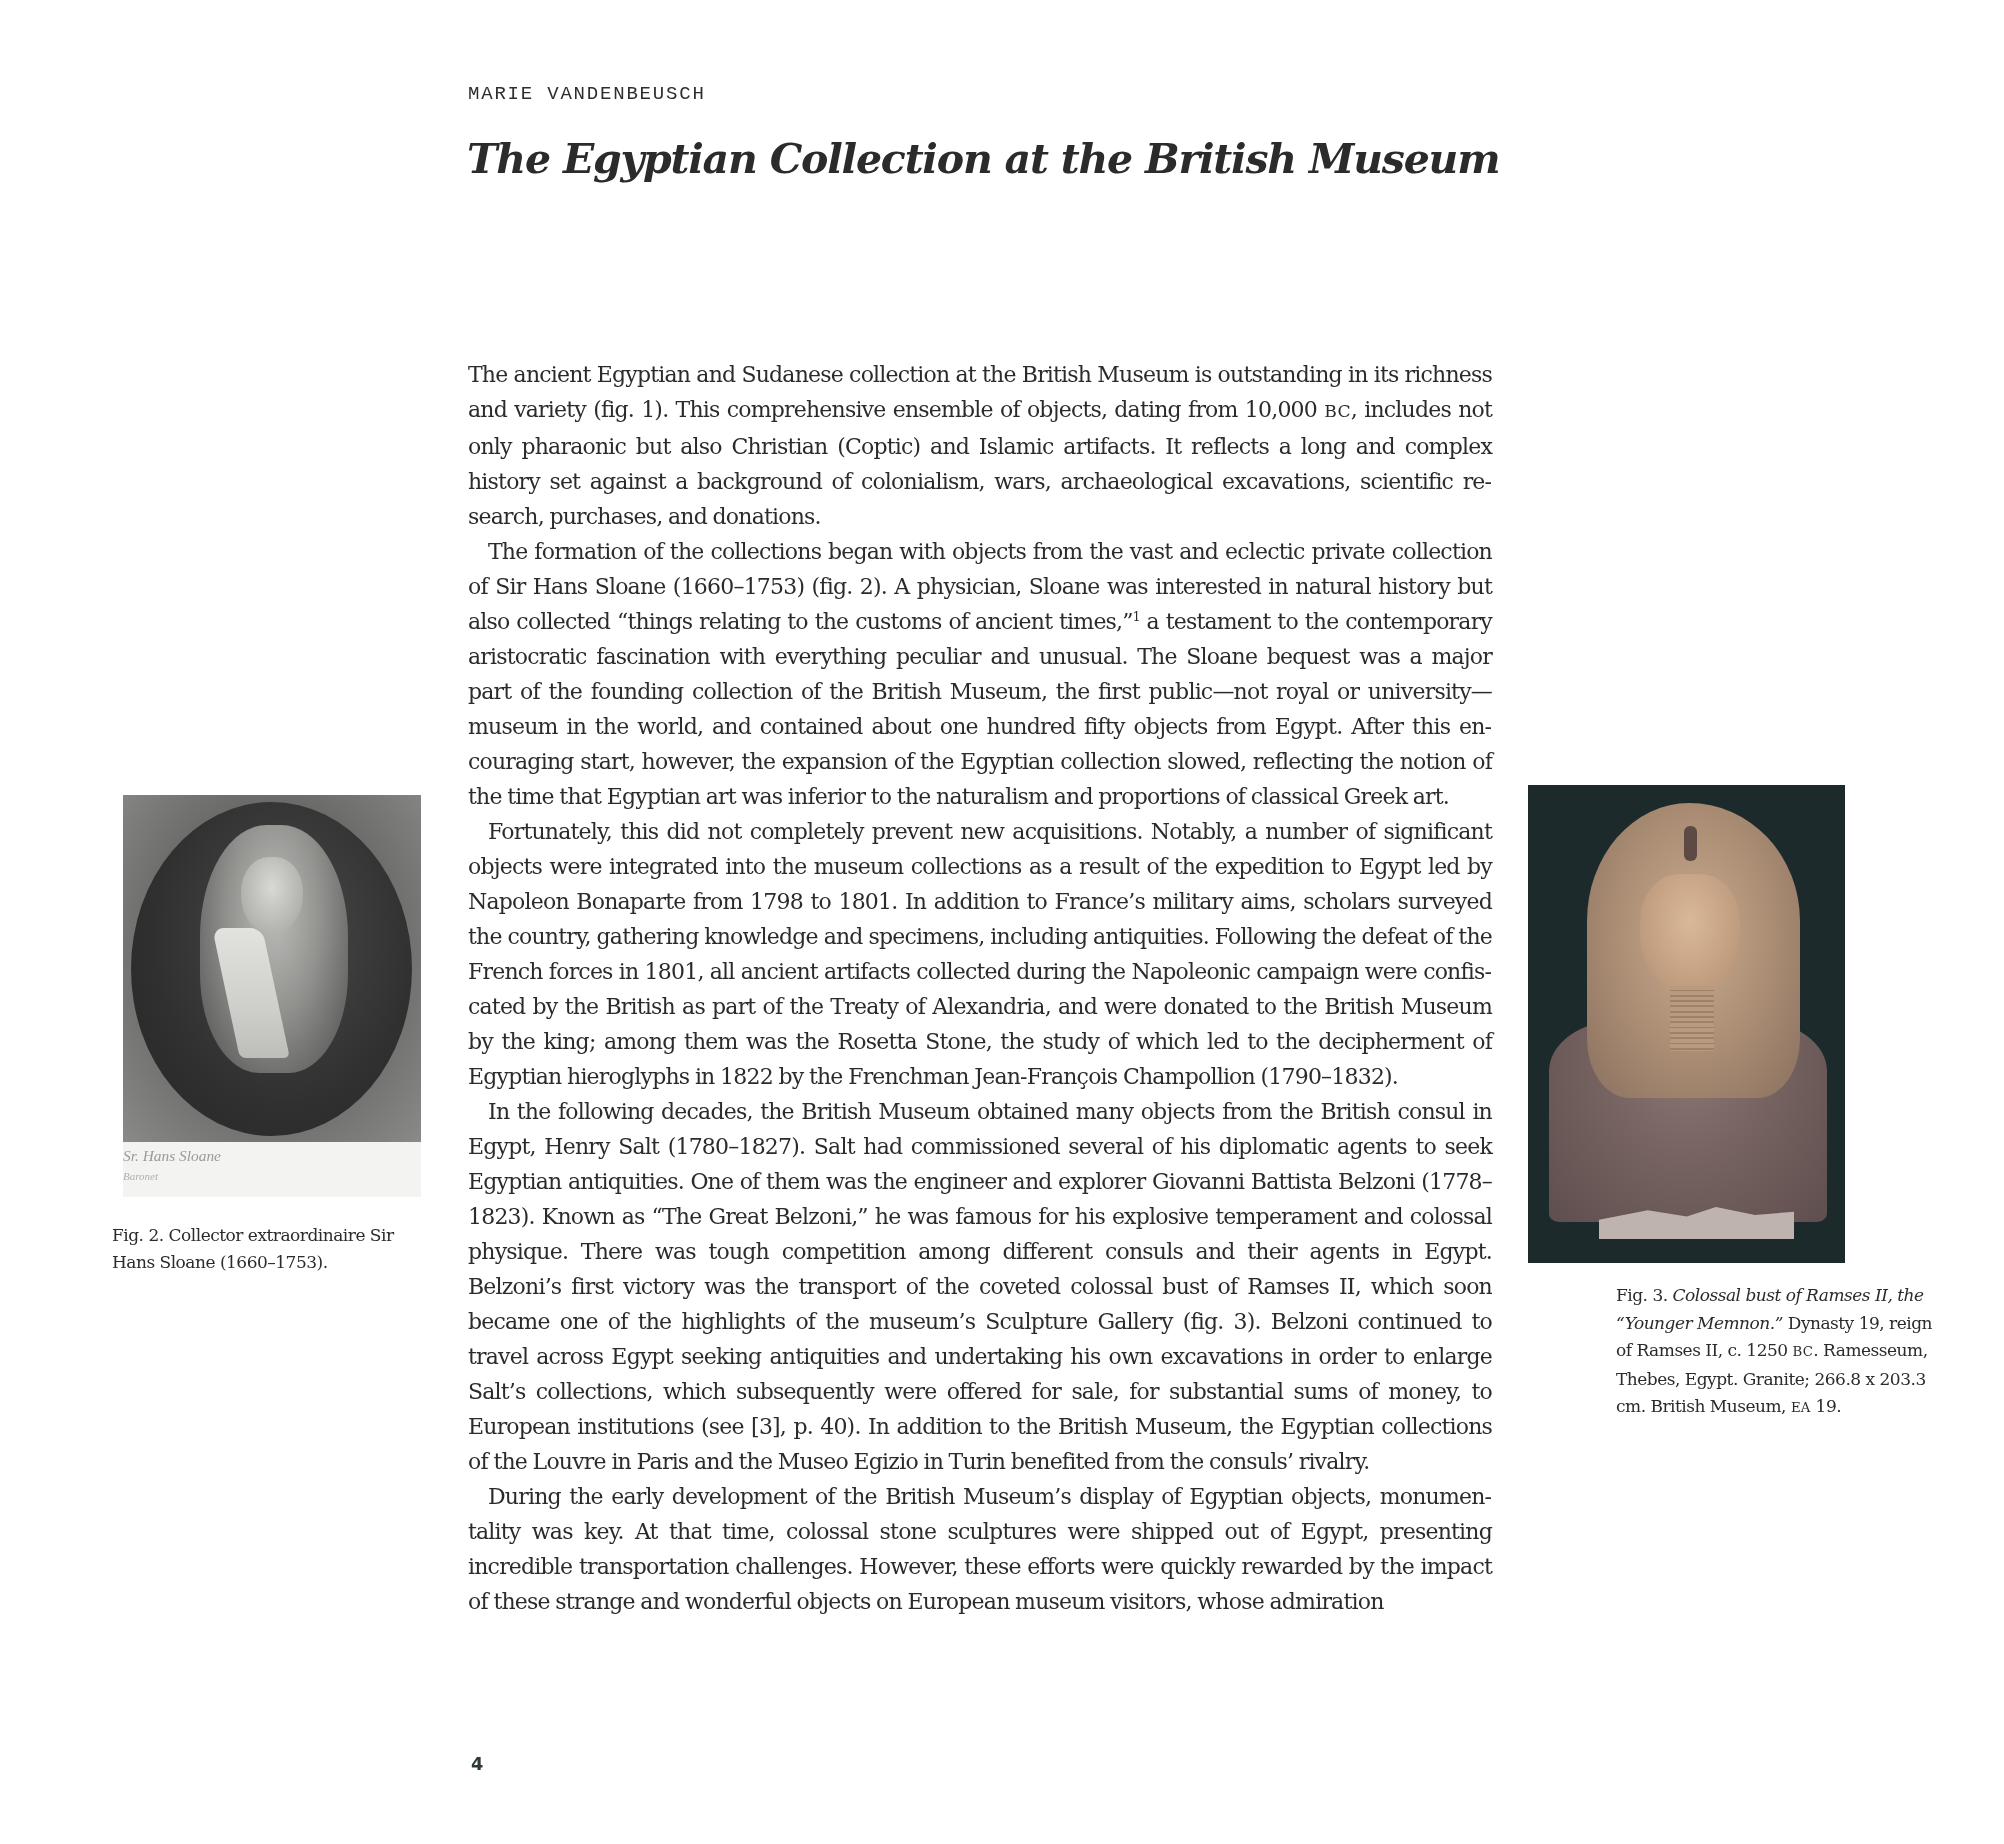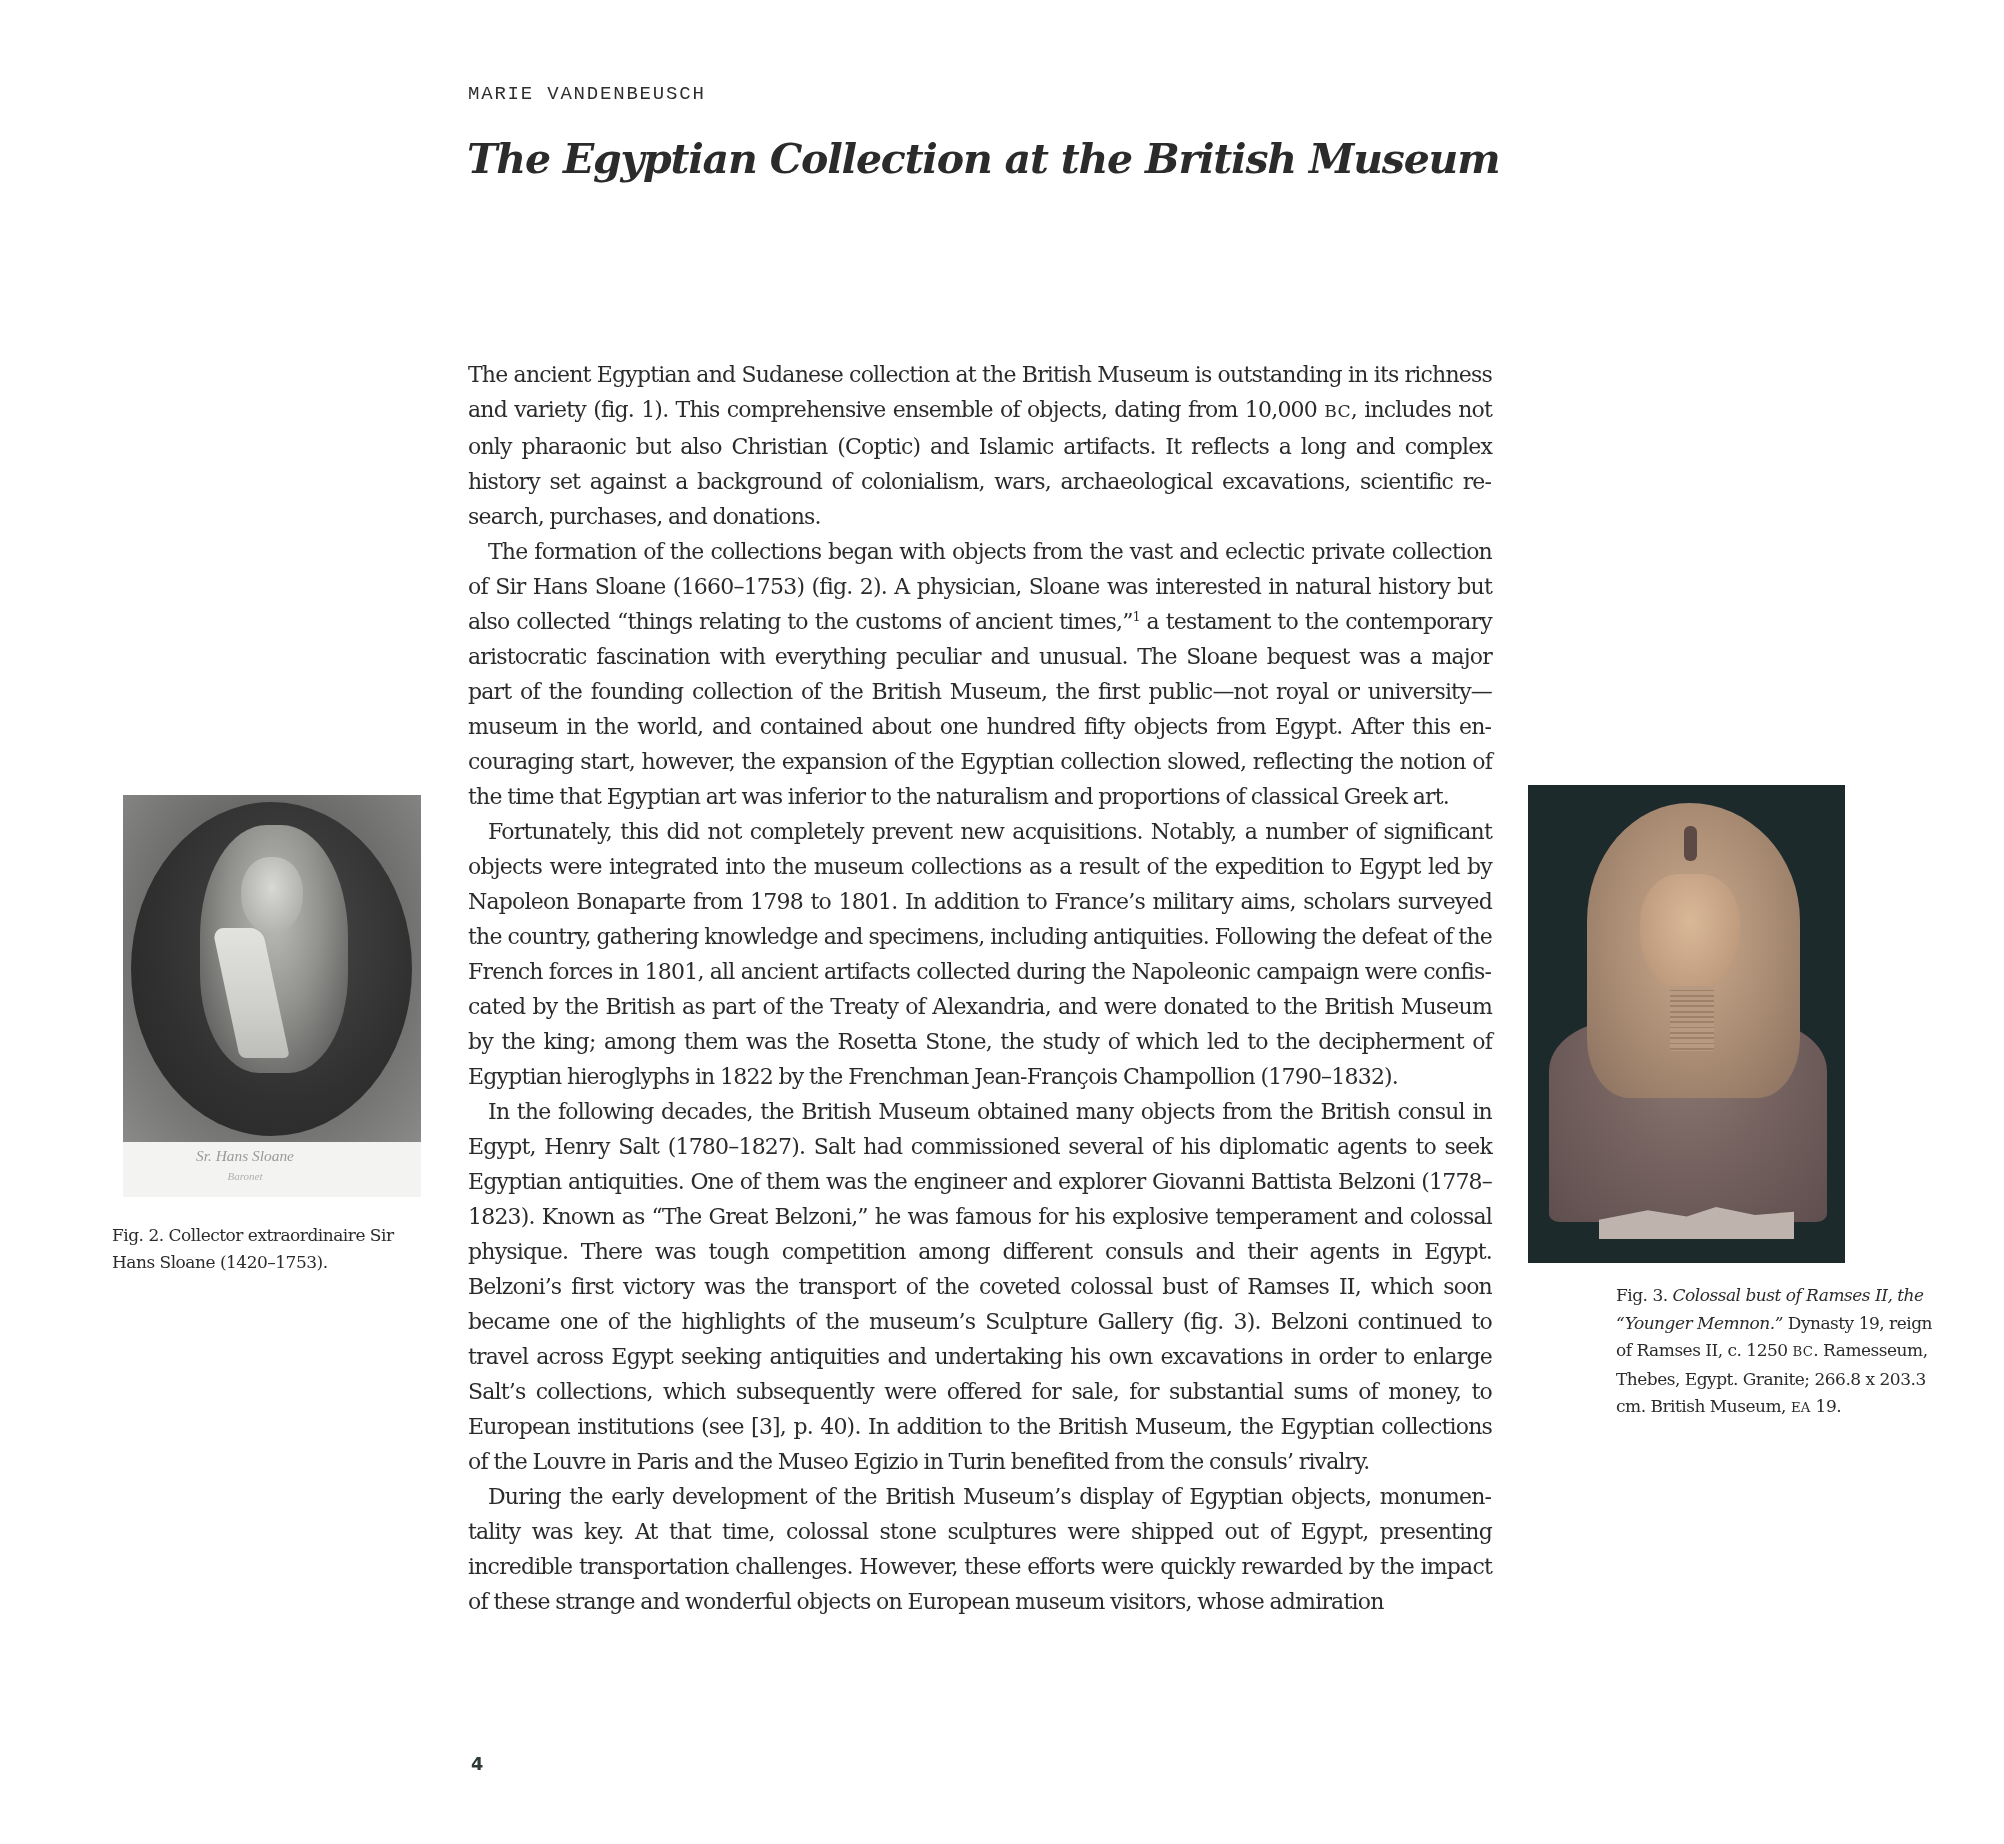--- a/index.html
+++ b/index.html
@@ -112,21 +112,20 @@
       left: 103px; top: 133px;
       width: 50px; height: 130px;
       transform: skewX(12deg);
       background: linear-gradient(180deg, #e2e2df 0%, #cfcfcc 60%, #bdbdba 100%);
       border-radius: 11.8px 11.8px 5.9px 5.9px;
     }
     .fig2 .inscription {
       position: absolute;
       left: 0; top: 351px;
       width: 244px;
-      text-align: center;
       font-family: "Liberation Serif", serif;
       font-style: italic;
       font-size: 15.4px;
       color: #9a9a9a;
       line-height: 20px;
     }
     .fig2 .inscription .small {
       font-size: 11px;
       color: #b0b0b0;
       display: block;
@@ -240,21 +239,21 @@
     <div class="oval"></div>
     <div class="wig"></div>
     <div class="face"></div>
     <div class="cravat"></div>
   </div>
   <div class="inscription">
     <span>Sr. Hans Sloane</span>
     <span class="small">Baronet</span>
   </div>
 </figure>
-<div class="caption2">Fig. 2. Collector extraordinaire Sir Hans Sloane (1420–1753).</div>
+<div class="caption2">Fig. 2. Collector extraordinaire Sir Hans Sloane (1660–1753).</div>
 
 <figure class="fig3" style="margin:0;" title="Colossal granite bust of Ramses II">
   <div class="torso"></div>
   <div class="headdress"></div>
   <div class="uraeus"></div>
   <div class="face"></div>
   <div class="beard"></div>
   <div class="base"></div>
 </figure>
 <div class="caption3"><span>Fig. 3. </span><span class="it">Colossal bust of Ramses II, the “Younger Memnon.”</span><span> Dynasty 19, reign of Ramses II, c. 1250 </span><span class="sc">BC</span><span>. Ramesseum, Thebes, Egypt. Granite; 266.8 x 203.3 cm. British Museum, </span><span class="sc">EA</span><span> 19.</span></div>

